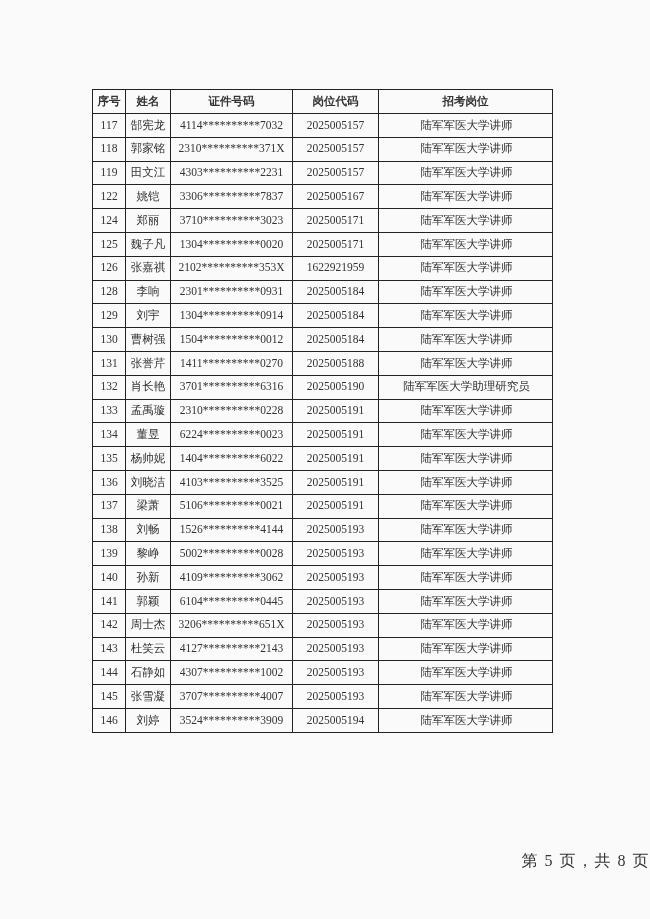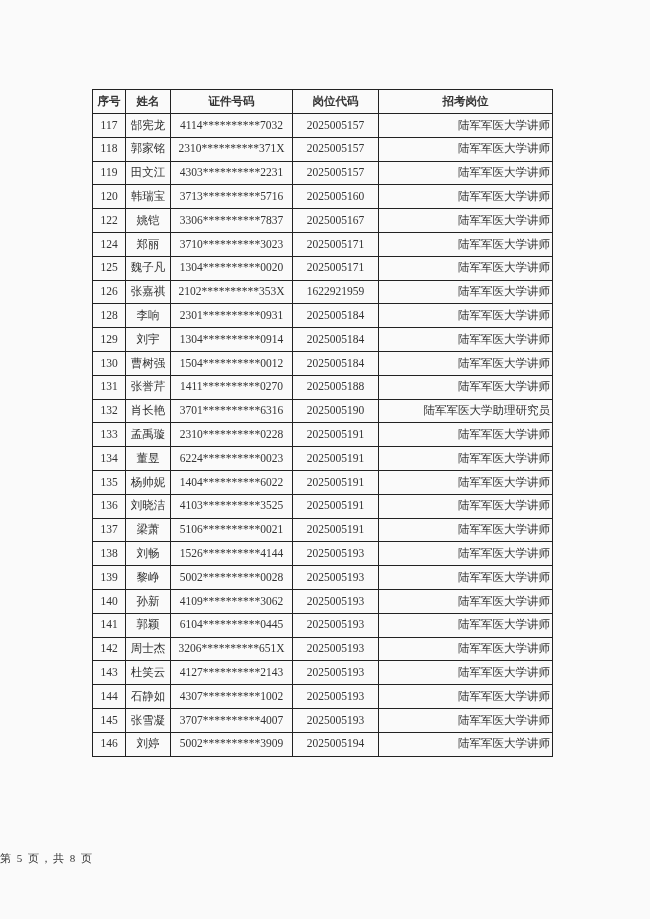--- a/index.html
+++ b/index.html
@@ -30,30 +30,30 @@
     text-align: center;
     white-space: nowrap;
     overflow: hidden;
     color: #333333;
   }
   table.roster th {
     font-weight: bold;
     height: 23px;
   }
   table.roster td.cell-left {
-    text-align: right;
+    text-align: center;
     padding-left: 4px;
   }
   .footer {
     position: absolute;
     top: 851px;
     left: 0;
     width: 100%;
-    text-align: left;
-    font-size: 11px;
+    text-align: right;
+    font-size: 16px;
     letter-spacing: 1.5px;
     color: #333333;
   }
 </style>
 </head>
 <body>
 
 <div class="page">
 
   <table class="roster">
@@ -89,27 +89,20 @@
           <td class="cell-left">陆军军医大学讲师</td>
         </tr>
         <tr>
           <td>119</td>
           <td>田文江</td>
           <td>4303**********2231</td>
           <td>2025005157</td>
           <td class="cell-left">陆军军医大学讲师</td>
         </tr>
         <tr>
-          <td>120</td>
-          <td>韩瑞宝</td>
-          <td>3713**********5716</td>
-          <td>2025005160</td>
-          <td class="cell-left">陆军军医大学讲师</td>
-        </tr>
-        <tr>
           <td>122</td>
           <td>姚铠</td>
           <td>3306**********7837</td>
           <td>2025005167</td>
           <td class="cell-left">陆军军医大学讲师</td>
         </tr>
         <tr>
           <td>124</td>
           <td>郑丽</td>
           <td>3710**********3023</td>
@@ -252,21 +245,21 @@
         <tr>
           <td>145</td>
           <td>张雪凝</td>
           <td>3707**********4007</td>
           <td>2025005193</td>
           <td class="cell-left">陆军军医大学讲师</td>
         </tr>
         <tr>
           <td>146</td>
           <td>刘婷</td>
-          <td>5002**********3909</td>
+          <td>3524**********3909</td>
           <td>2025005194</td>
           <td class="cell-left">陆军军医大学讲师</td>
         </tr>
       </tbody>
   </table>
 
   <div class="footer">第 5 页，共 8 页</div>
 
 </div>
 

